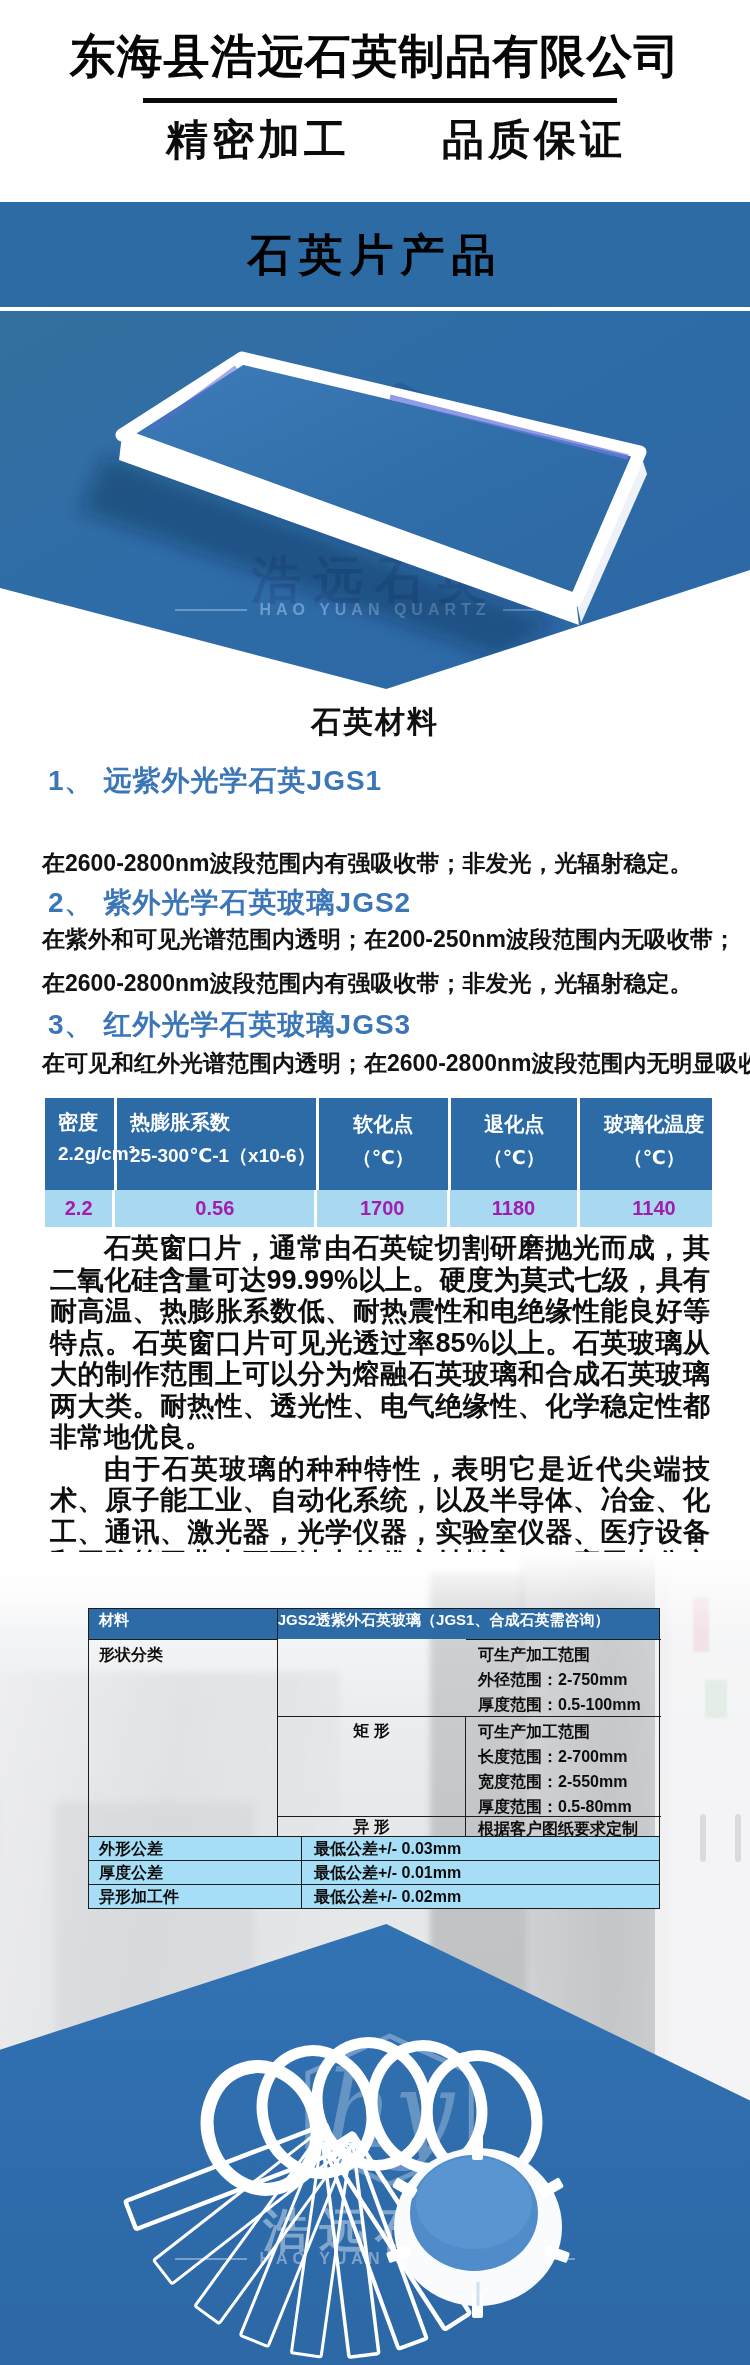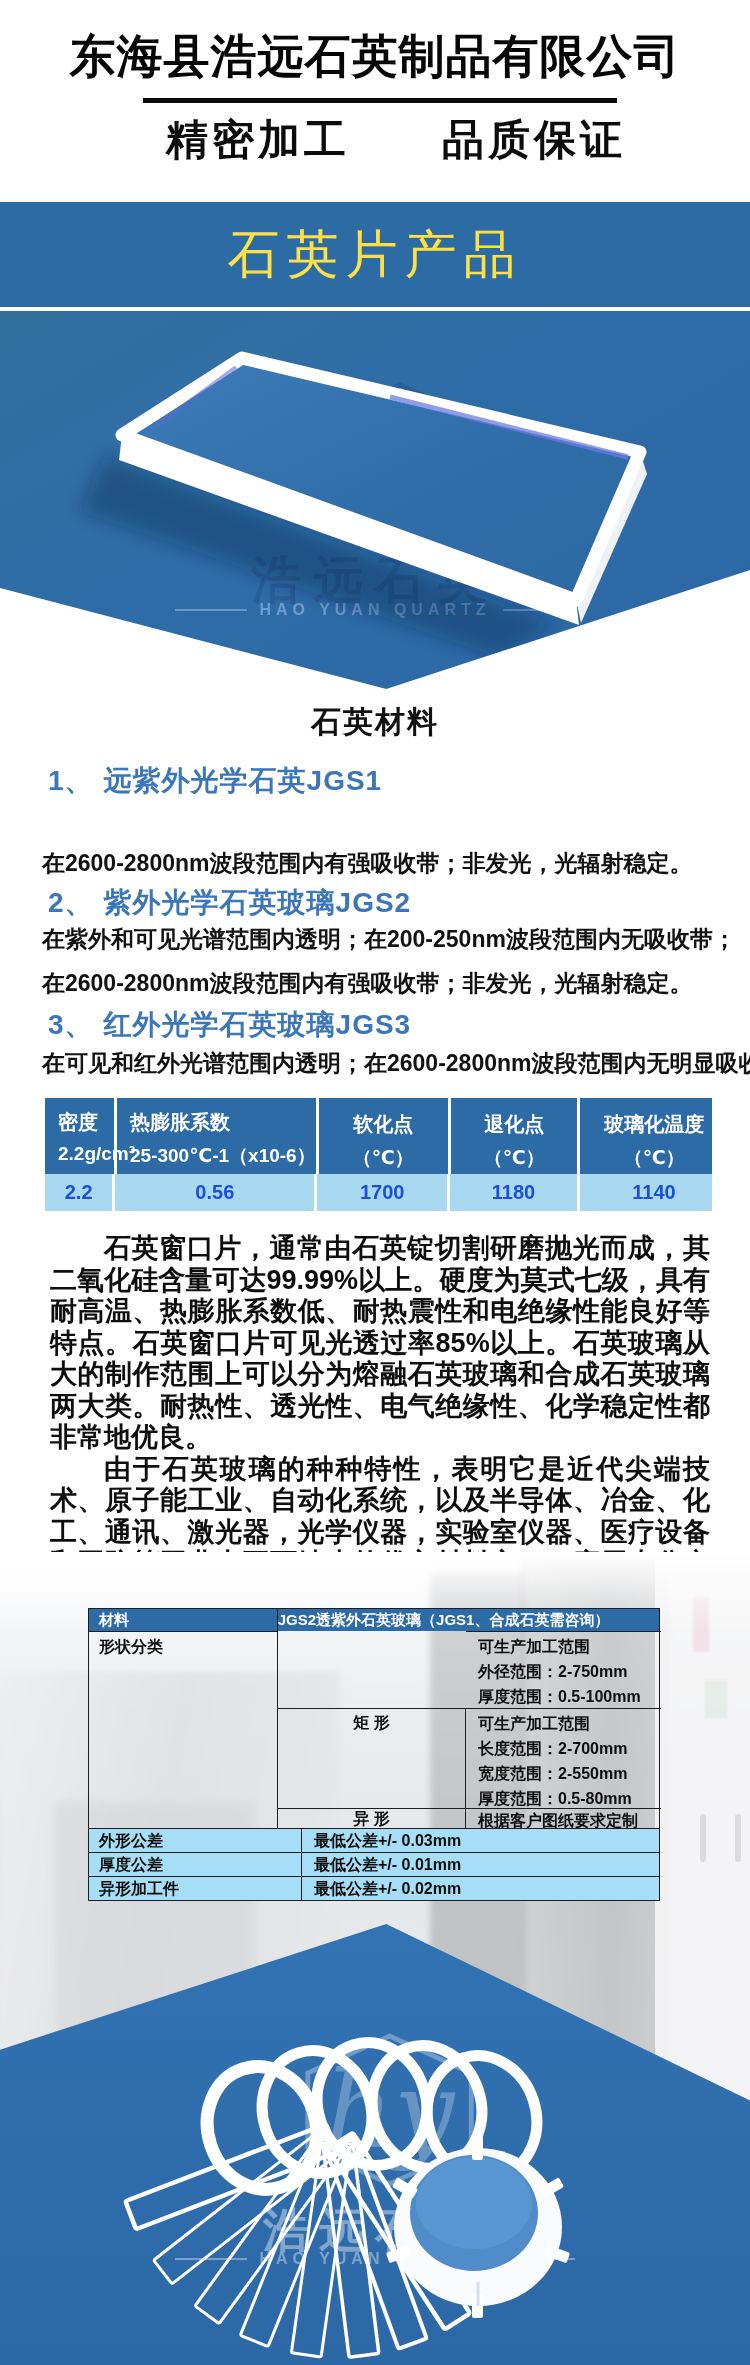--- a/index.html
+++ b/index.html
@@ -12,22 +12,22 @@
   
   .company-name { top:26px; left:0; width:750px; text-align:center;
     font-size:46px; font-weight:900; color:#060606; letter-spacing:1px; }
   .company-underline { top:98px; left:143px; width:474px; height:5px; background:#0a0a0a; }
   .company-tagline { top:112px; left:1px; width:750px; text-align:center;
     font-family:"DejaVu Serif","Liberation Serif",serif;
     font-size:42px; font-weight:bold; color:#0c0c0c; letter-spacing:4px;padding-left:40px; }
 
   
   .title-banner { top:202px; left:0; width:750px; height:105px; background:var(--blue-banner); }
-  .title-banner h1 { line-height:105px; text-align:center; color:#fde047;
-    font-size:52px; font-weight:400; letter-spacing:7px; }
+  .title-banner h1 { line-height:105px; text-align:center; color:#000000;
+    font-size:44px; font-weight:700; letter-spacing:7px; }
 
   
   .hero { top:311px; left:0; width:750px; height:378px;
     background:linear-gradient(150deg,#32709f 0%, var(--blue-hero) 45%, #2b67a4 100%);
     clip-path:polygon(0 0,100% 0,100% 68.5%,51.5% 100%,0 73.3%); }
   .wm-hex-hero { left:308px; top:70px; }
   .wm-cn-hero { top:236px; left:0; width:750px; text-align:center; font-size:50px; font-weight:900;
     color:rgba(28,58,110,0.28); letter-spacing:12px; }
   .wm-en-row { left:0; width:750px; display:flex; align-items:center; justify-content:center; gap:12px; }
   .wm-en-hero { top:290px; }
@@ -40,31 +40,31 @@
     font-size:30px; font-weight:900; color:#111; letter-spacing:2px; }
   .mat-h { left:48px; font-size:28px; font-weight:900; color:var(--heading-blue); letter-spacing:1px; }
   .mat-h .mat-no { margin-right:10px; }
   .mat-line { left:42px; font-size:23px; font-weight:bold; color:#121212; }
   .mh1 { top:762px; } .ml1 { top:810px; } .ml2 { top:848px; }
   .mh2 { top:884px; } .ml3 { top:924px; } .ml4 { top:968px; }
   .mh3 { top:1006px; } .ml5 { top:1048px; }
 
   
   .t1 { top:1098px; left:45px; width:667px; }
-  .t1-head { display:flex; height:76px; background:var(--table1-header-bg); }
+  .t1-head { display:flex; height:92px; background:var(--table1-header-bg); }
   .t1-row  { display:flex; height:37px; background:var(--table1-row-bg); }
   .t1-cell { border-right:3px solid #ffffff; height:100%; }
   .t1-cell:last-child { border-right:none; }
   .t1-c0 { width:72px; } .t1-c1 { width:207px; } .t1-c2 { width:136px; }
   .t1-c3 { width:133px; } .t1-c4 { width:119px;margin-left:16px; }
   .t1-head .t1-c0, .t1-head .t1-c1 { padding:11px 0 0 13px; }
   .t1-head .t1-c2, .t1-head .t1-c3, .t1-head .t1-c4 { padding-top:13px; text-align:center; }
   .t1-l1 { font-size:20px; font-weight:bold; color:#fff; white-space:nowrap; }
   .t1-l2 { font-size:19px; font-weight:bold; color:#fff; margin-top:7px; white-space:nowrap; }
-  .t1-row .t1-cell { text-align:center; line-height:37px; font-size:20px; font-weight:bold; color:#1d4ed8; }
+  .t1-row .t1-cell { text-align:center; line-height:37px; font-size:20px; font-weight:bold; color:#a21caf; }
 
   
   .paras { top:1233px; left:50px; width:660px; }
   .paras p { font-size:27px; font-weight:bold; color:#0e0e0e; line-height:31.5px;
     text-indent:2em; text-align:justify; }
 
   
   .photo-strip { top:1552px; left:0; width:750px; height:553px; overflow:hidden;
     background:linear-gradient(180deg,#ffffff 0px,#eef0f2 70px,#e0e2e5 160px,#d6d8db 300px,#dcdee1 553px); }
   .ph { position:absolute; }
@@ -79,21 +79,21 @@
   .ph-handle { width:6px; height:48px; background:#c4c6ca; border-radius:3px; }
   .ph-h1 { left:700px; top:262px; } .ph-h2 { left:735px; top:262px; }
   .ph-note-pink { left:693px; top:45px; width:16px; height:55px; background:#e8b9c6; opacity:.55; filter:blur(1px); }
   .ph-note-green { left:705px; top:128px; width:22px; height:38px; background:#bfd8c4; opacity:.55; filter:blur(1px); }
   .ph-wash { left:0; top:0; width:750px; height:553px; background:rgba(255,255,255,0.38); }
   .ph-fade-top { left:0; top:0; width:750px; height:80px; background:linear-gradient(180deg,#ffffff,rgba(255,255,255,0)); }
 
   
   .t2 { top:1608px; left:88px; width:572px; border:1px solid #1d1d1d; background:transparent;
     font-size:16px; font-weight:bold; color:#0d0d0d; }
-  .t2-head { display:flex; height:22px; background:var(--table2-header-bg); color:#fff; }
+  .t2-head { display:flex; height:30px; background:var(--table2-header-bg); color:#fff; }
   .t2-head .t2-hc1 { width:189px; padding-left:10px; line-height:22px; border-right:1px solid #1d1d1d; font-size:15px; }
   .t2-head .t2-hc2 { width:382px; line-height:22px; font-size:15px; white-space:nowrap; }
   .t2-body { display:grid; grid-template-columns:189px 188px 195px; grid-template-rows:77px 100px 20px; }
   .t2-cell { border-top:1px solid #1d1d1d; }
   .t2-shape-label { grid-row:1 / 4; grid-column:1; padding:5px 0 0 10px; border-right:1px solid #1d1d1d; }
   .t2-sname { text-align:center; padding-top:4px; border-right:1px solid #1d1d1d; }
   .t2-irr { line-height:20px; padding-top:0; }
   .t2-details { padding:2px 0 0 12px; }
   .t2-details div { line-height:25px; white-space:nowrap; }
   .t2-dirr div { line-height:19px; }

